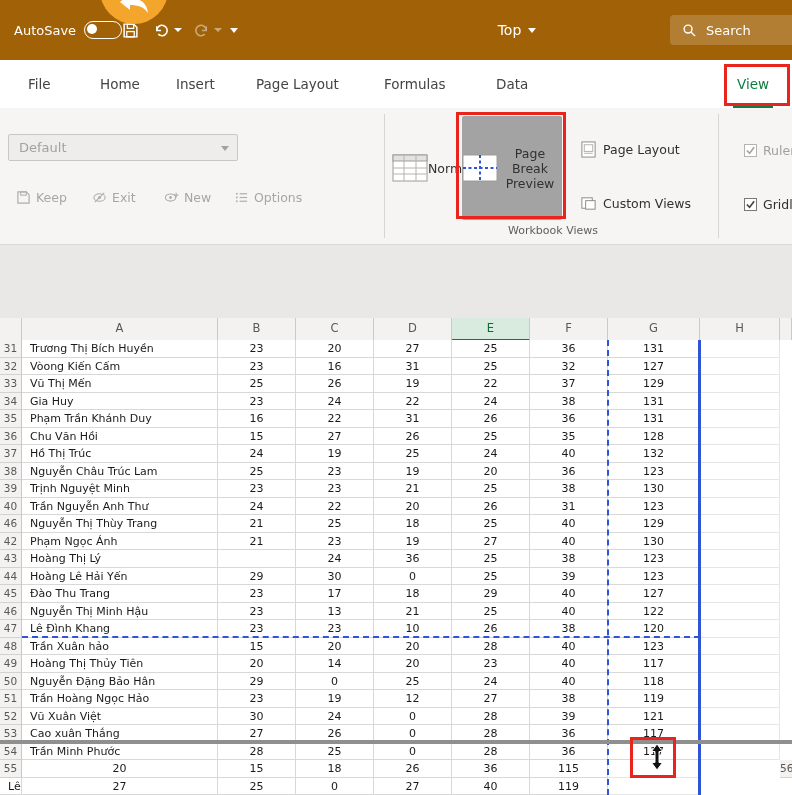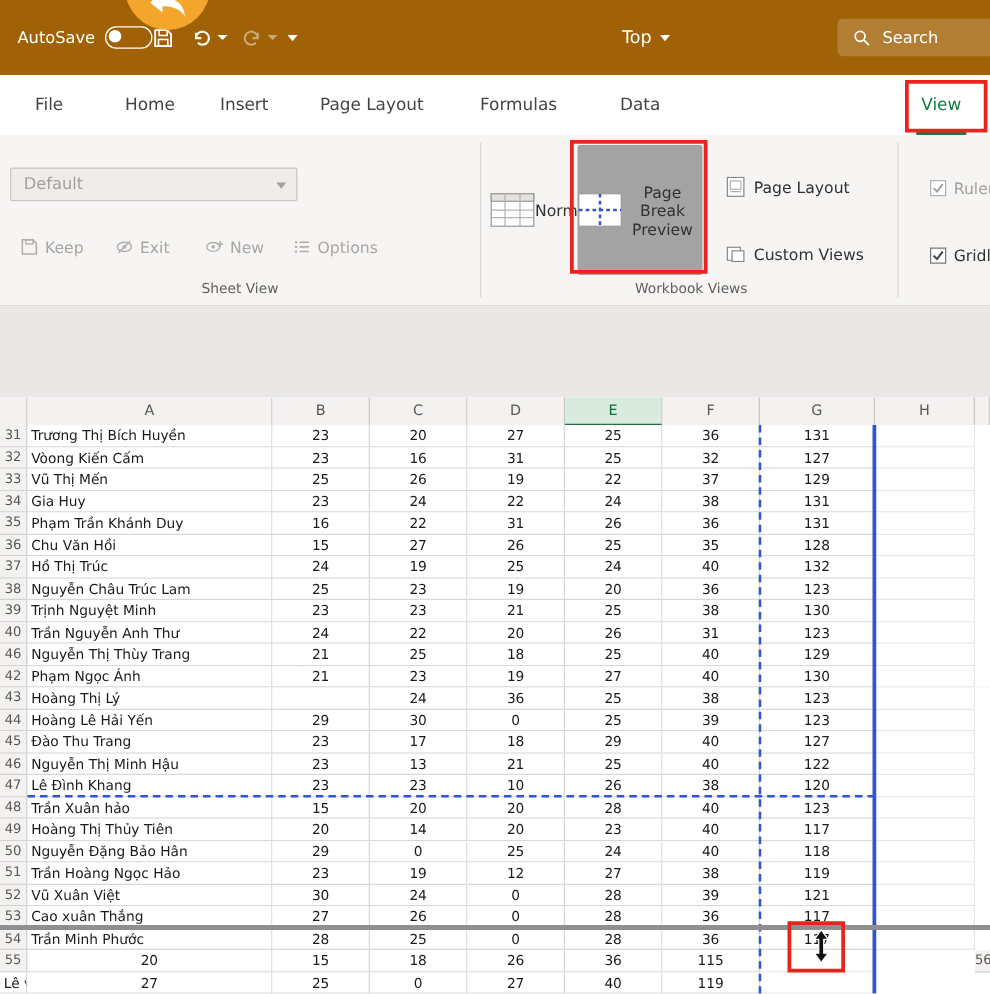--- a/index.html
+++ b/index.html
@@ -55,21 +55,21 @@
   
   .colhdr{position:absolute;left:0;top:318px;width:792px;height:22px;display:grid;
           grid-template-columns:22px 196px repeat(5,78px) 92px 80px 1fr;}
   .ch{background:#F3F2F1;border-right:1px solid #CBC9C7;border-bottom:1px solid #ABABAB;color:#5A5856;font-size:11.5px;text-align:center;line-height:21px;box-sizing:border-box;}
   .ch.sel{background:#D9EADF;color:#0F6B38;border-bottom:2px solid #1E7145;}
   .sheet{position:absolute;left:0;top:340px;width:792px;height:455px;display:grid;
          grid-template-columns:22px 196px repeat(5,78px) 92px 80px 1fr;
          grid-auto-rows:17.5px;font-size:11px;color:#1A1A1A;}
   .rh{background:#F3F2F1;border-right:1px solid #C9C7C5;border-bottom:1px solid #D4D2D0;color:#5A5856;font-size:10.5px;text-align:center;line-height:17px;box-sizing:border-box;}
   .cl{background:#fff;border-right:1px solid #D8D8D8;border-bottom:1px solid #D8D8D8;line-height:17px;box-sizing:border-box;white-space:nowrap;overflow:hidden;}
-  .cl.name{padding-left:3px;}
+  .cl.name{padding-left:8px;}
   .cl.num{text-align:center;}
   .cl.hcol{border-right-color:#E6E6E6;border-bottom-color:#E6E6E6;}
   .fillc{background:#fff;}
 
   
   .anno{position:absolute;left:0;top:0;width:792px;height:795px;pointer-events:none;z-index:50;}
   .pb-vdash{position:absolute;left:607px;top:340px;height:455px;width:0;border-left:2px dashed #2F55D4;}
   .pb-vsolid{position:absolute;left:698px;top:340px;height:455px;width:3px;background:#2F55D4;}
   .pb-hdash{position:absolute;left:22px;top:636px;width:678px;height:0;border-top:2px dashed #2F55D4;}
   .drag-line{position:absolute;left:0;top:740px;width:792px;height:4px;background:#8F8F8F;}
@@ -174,21 +174,20 @@
       <svg viewBox="0 0 16 16" width="15" height="15">
           <circle cx="3" cy="4" r="1" fill="#B0AEAC"></circle>
           <circle cx="3" cy="8" r="1" fill="#B0AEAC"></circle>
           <circle cx="3" cy="12" r="1" fill="#B0AEAC"></circle>
           <line x1="6" y1="4" x2="14" y2="4" stroke="#B0AEAC" stroke-width="1.3"></line>
           <line x1="6" y1="8" x2="14" y2="8" stroke="#B0AEAC" stroke-width="1.3"></line>
           <line x1="6" y1="12" x2="14" y2="12" stroke="#B0AEAC" stroke-width="1.3"></line>
         </svg>
       <span>Options</span>
     </div>
-    <div class="grp-label" style="left:0;width:384px">Sheet View</div>
     <div class="vdiv" style="left:384px"></div>
 
     <div class="bigbtn" style="left:392px;width:66px">
       <span class="ic">
           <svg viewBox="0 0 36 28" width="36" height="28">
             <rect x="1" y="1" width="34" height="26" fill="#fff" stroke="#9E9C9A"></rect>
             <rect x="1" y="1" width="34" height="6" fill="#E4E2E0" stroke="#9E9C9A"></rect>
             <line x1="12" y1="1" x2="12" y2="27" stroke="#B5B3B1"></line>
             <line x1="24" y1="1" x2="24" y2="27" stroke="#B5B3B1"></line>
             <line x1="1" y1="14" x2="35" y2="14" stroke="#B5B3B1"></line>

